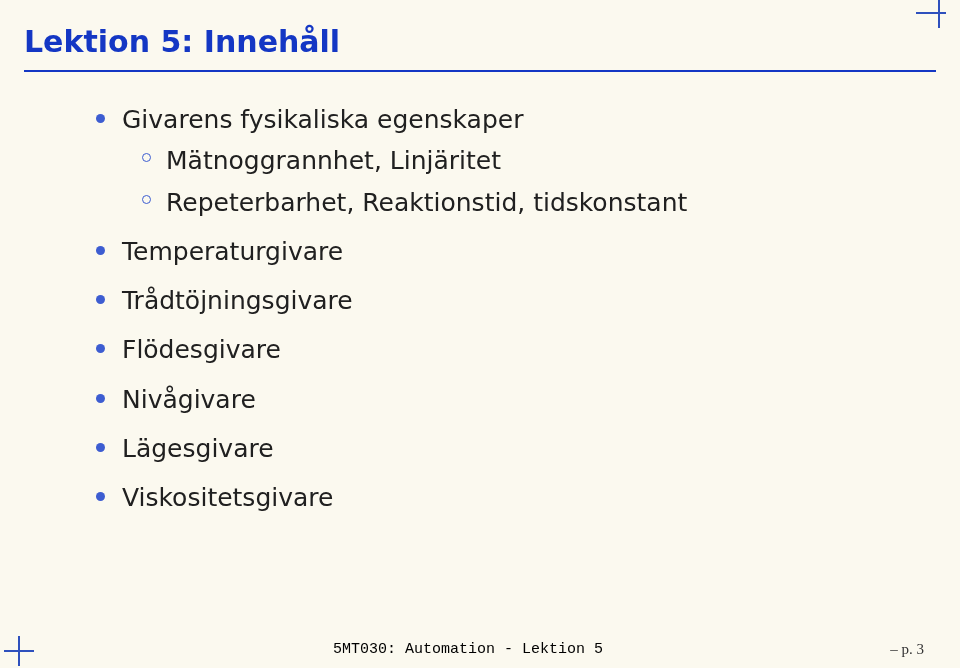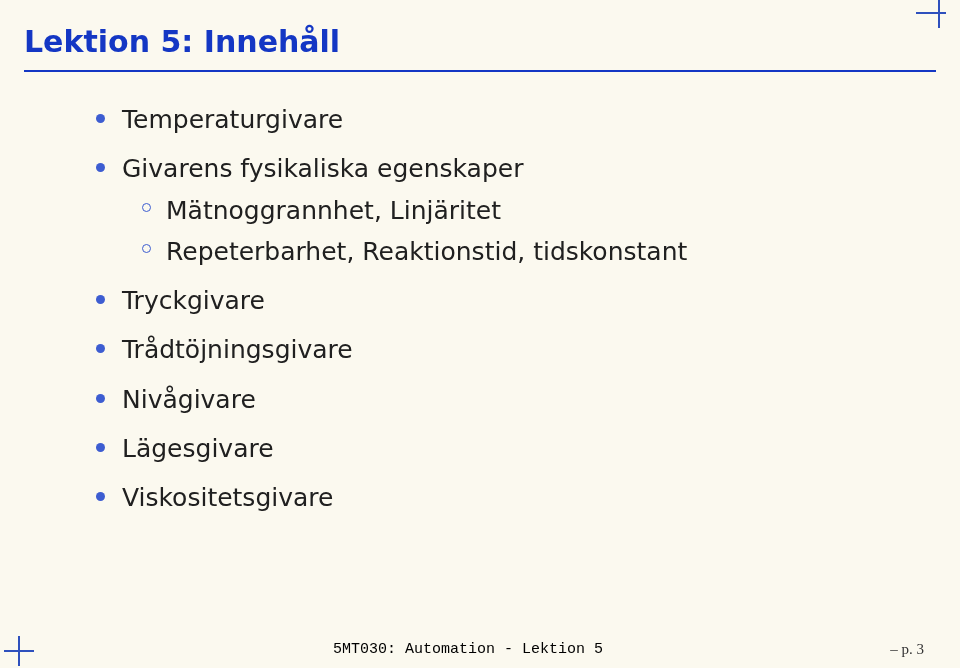--- a/index.html
+++ b/index.html
@@ -145,35 +145,35 @@
   </div>
 
   <div class="title">Lektion 5: Innehåll</div>
   <div class="title-rule"></div>
 
   <div class="content">
     <ul class="lvl1">
 
 
       <li>
-        <span>Temperaturgivare</span>
-      </li>
-
-      <li>
         <span>Givarens fysikaliska egenskaper</span>
         <ul class="lvl2">
           <li>Mätnoggrannhet, Linjäritet</li>
           <li>Repeterbarhet, Reaktionstid, tidskonstant</li>
         </ul>
       </li>
+
       <li>
-        <span>Tryckgivare</span>
+        <span>Temperaturgivare</span>
       </li>
       <li>
         <span>Trådtöjningsgivare</span>
+      </li>
+      <li>
+        <span>Flödesgivare</span>
       </li>
       <li>
         <span>Nivågivare</span>
       </li>
       <li>
         <span>Lägesgivare</span>
       </li>
       <li>
         <span>Viskositetsgivare</span>
       </li>

